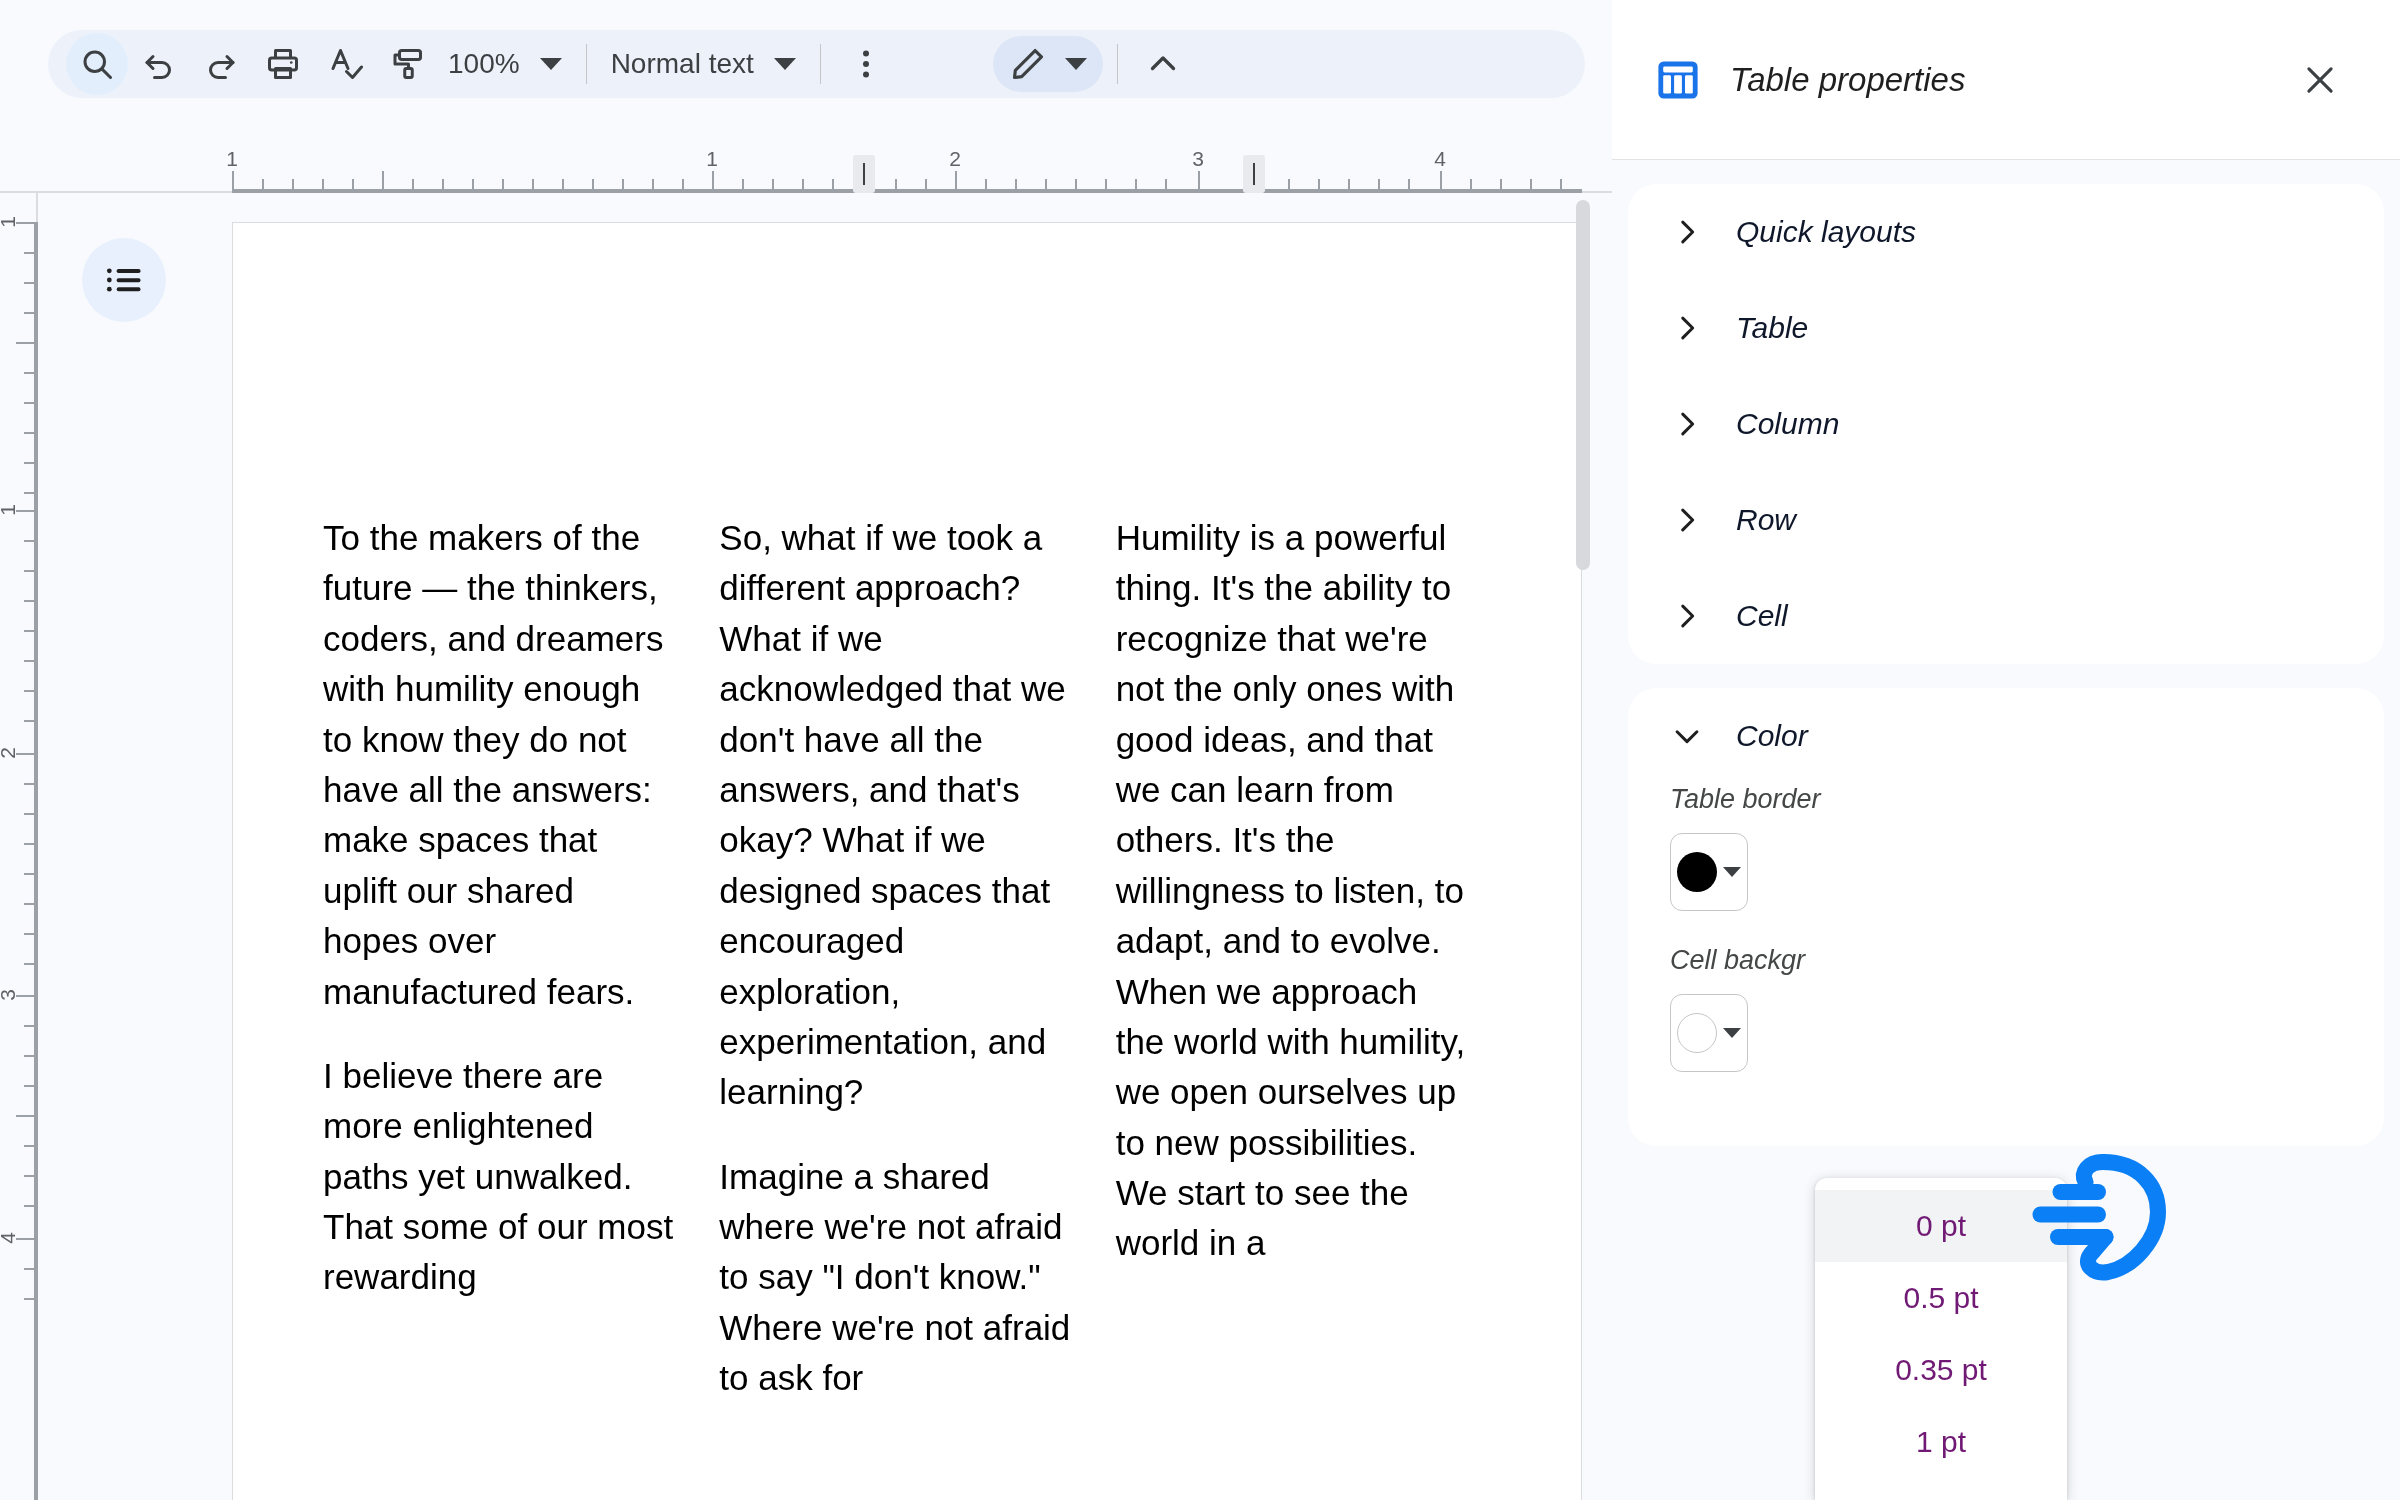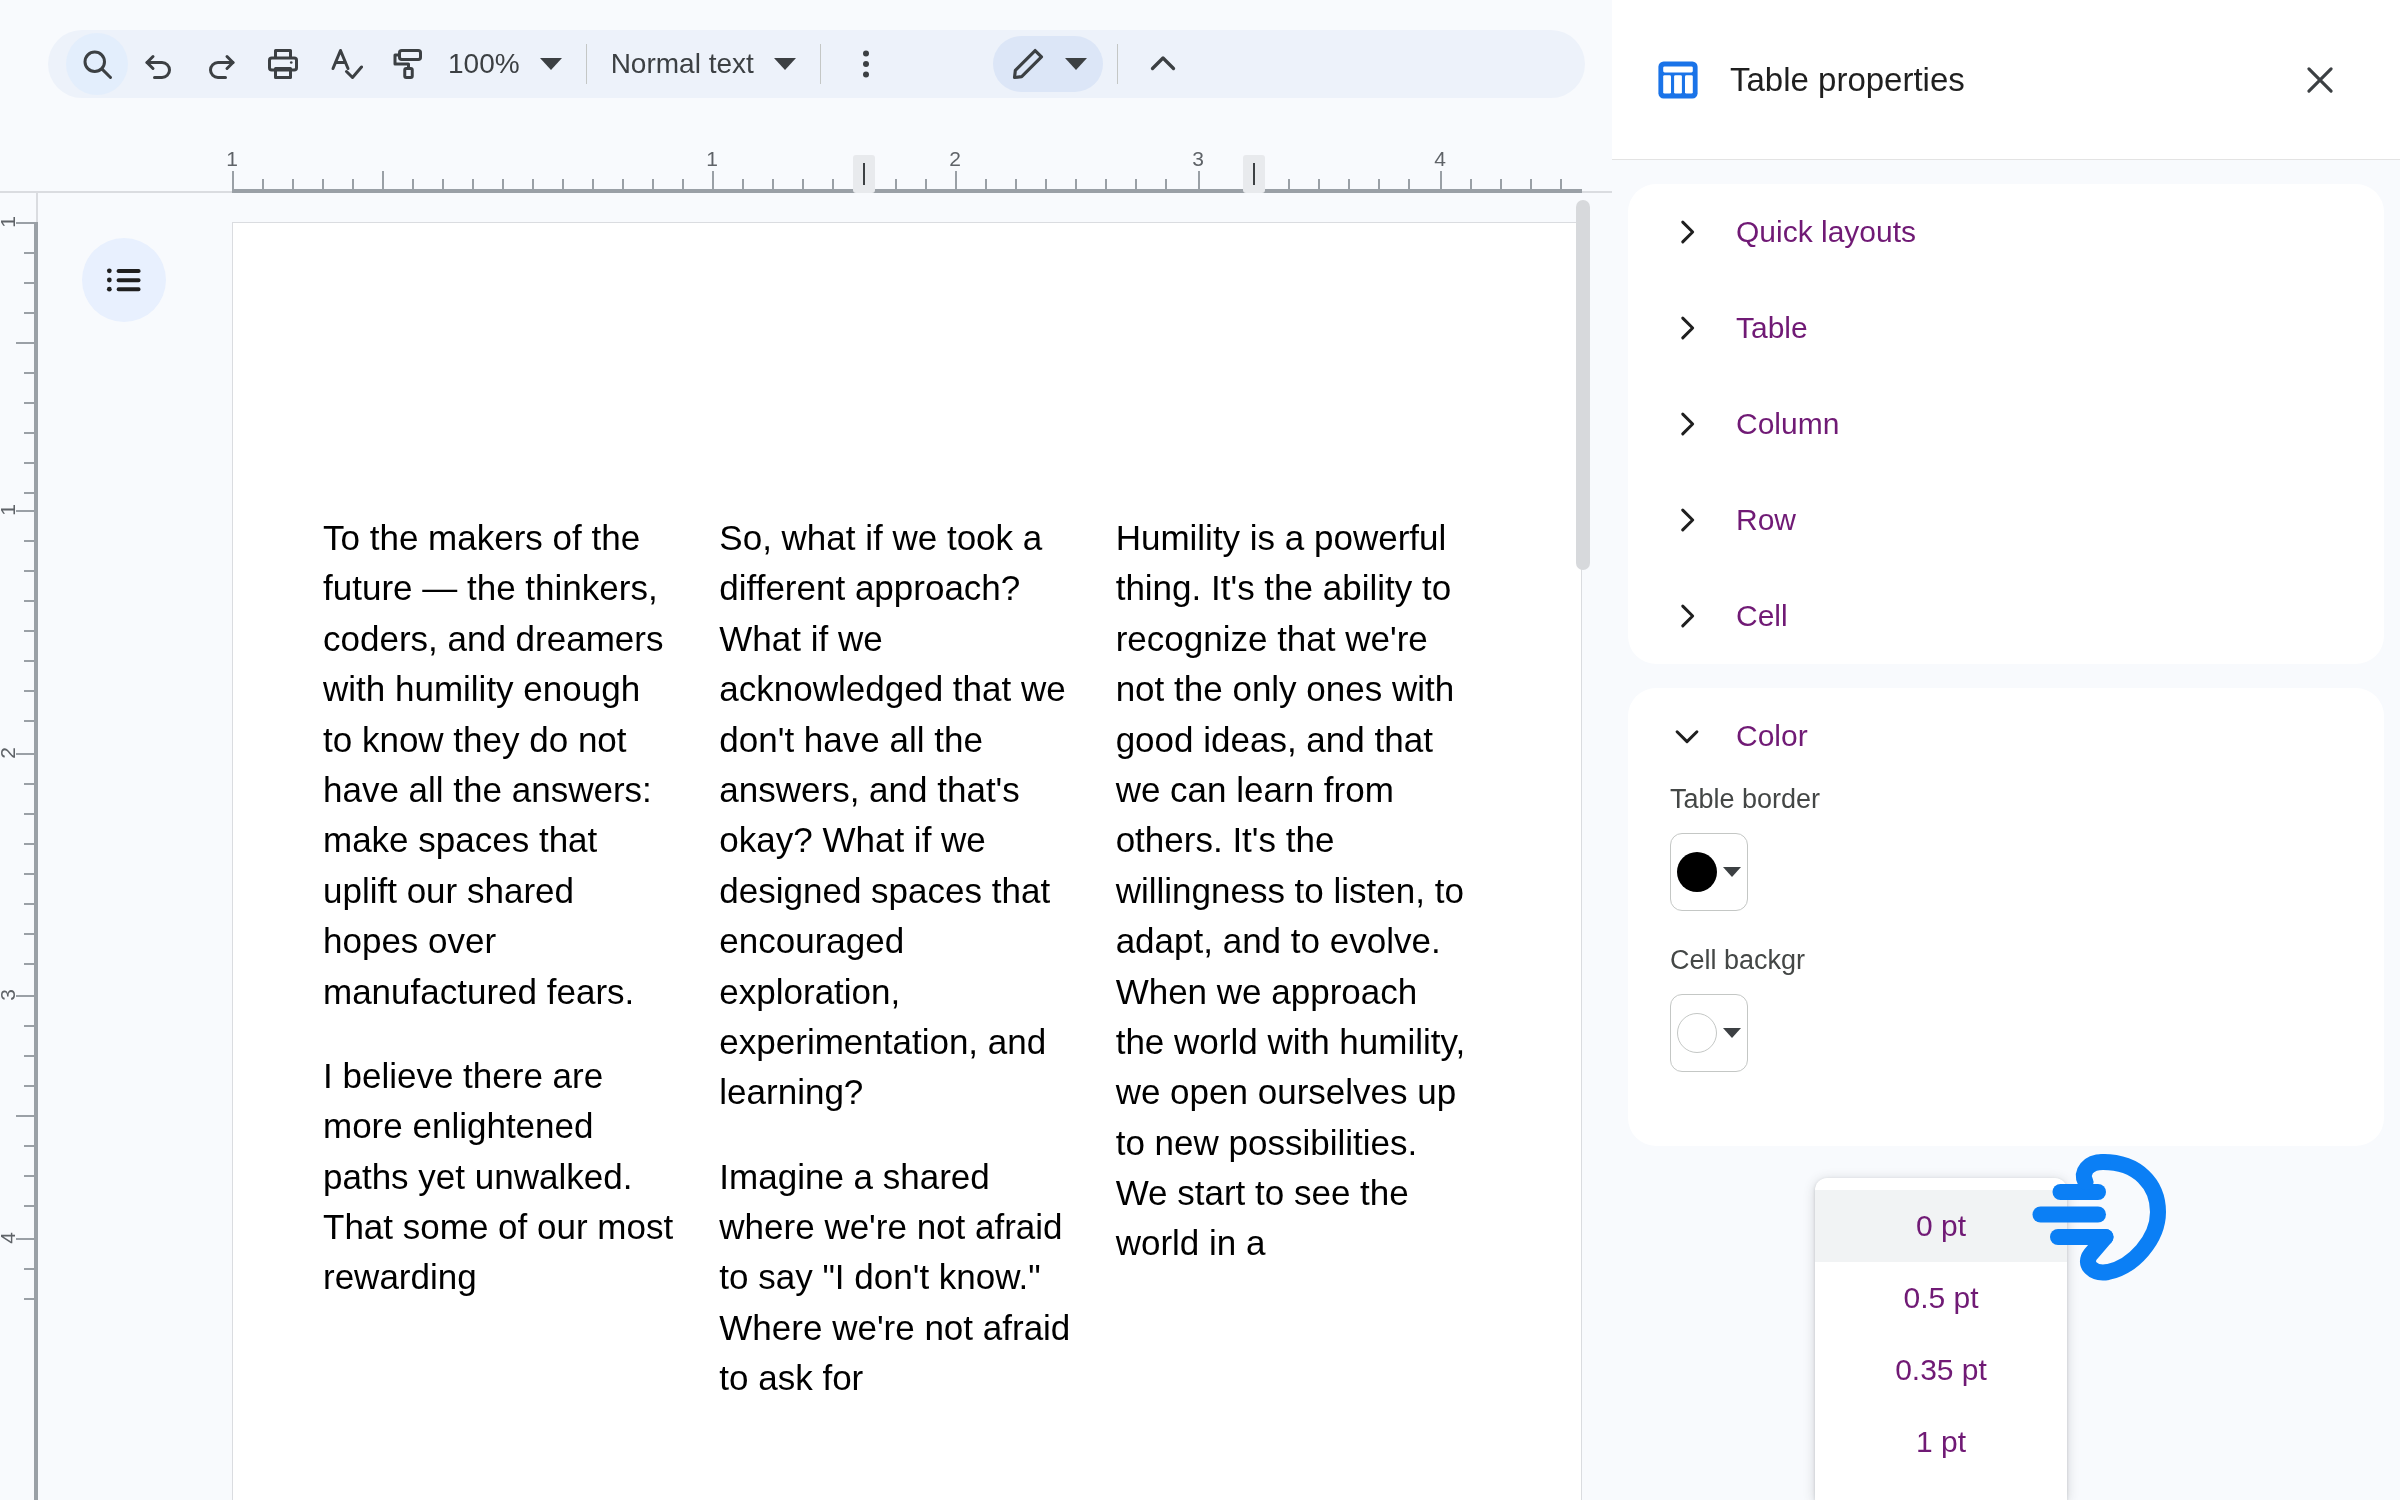--- a/index.html
+++ b/index.html
@@ -155,20 +155,21 @@
     position: absolute; top: 0; left: 0;
     width: 14px; height: 370px;
     background: #d7d9dc; border-radius: 8px;
   }
 
   
   #sidepanel {
     position: absolute; left: 1612px; top: 0;
     width: 788px; height: 1500px;
     background: #f8fafd;
+    font-style: italic;
   }
   #panel-header {
     position: absolute; left: 0; top: 0;
     width: 788px; height: 160px;
     background: #ffffff;
     border-bottom: 1px solid #e3e3e3;
     display: flex; align-items: center;
     padding: 0 52px 0 42px;
     gap: 28px;
   }
@@ -190,21 +191,21 @@
     background: #ffffff;
     border-radius: 28px;
     margin: 0 16px 24px 16px;
   }
   .sec-row {
     display: flex; align-items: center;
     height: 96px;
     padding: 0 0 0 42px;
     gap: 32px;
   }
-  .sec-label { font-size: 30px; color: #701a75; white-space: nowrap; }
+  .sec-label { font-size: 30px; color: #0f172a; white-space: nowrap; }
   .chev {
     width: 34px; height: 34px; flex: none;
     display: flex; align-items: center; justify-content: center;
   }
   .color-body { padding: 0 42px 40px 42px; }
   .field-label {
     font-size: 27px; color: #444746;
     margin-bottom: 18px; white-space: nowrap;
   }
   .swatch-btn {

